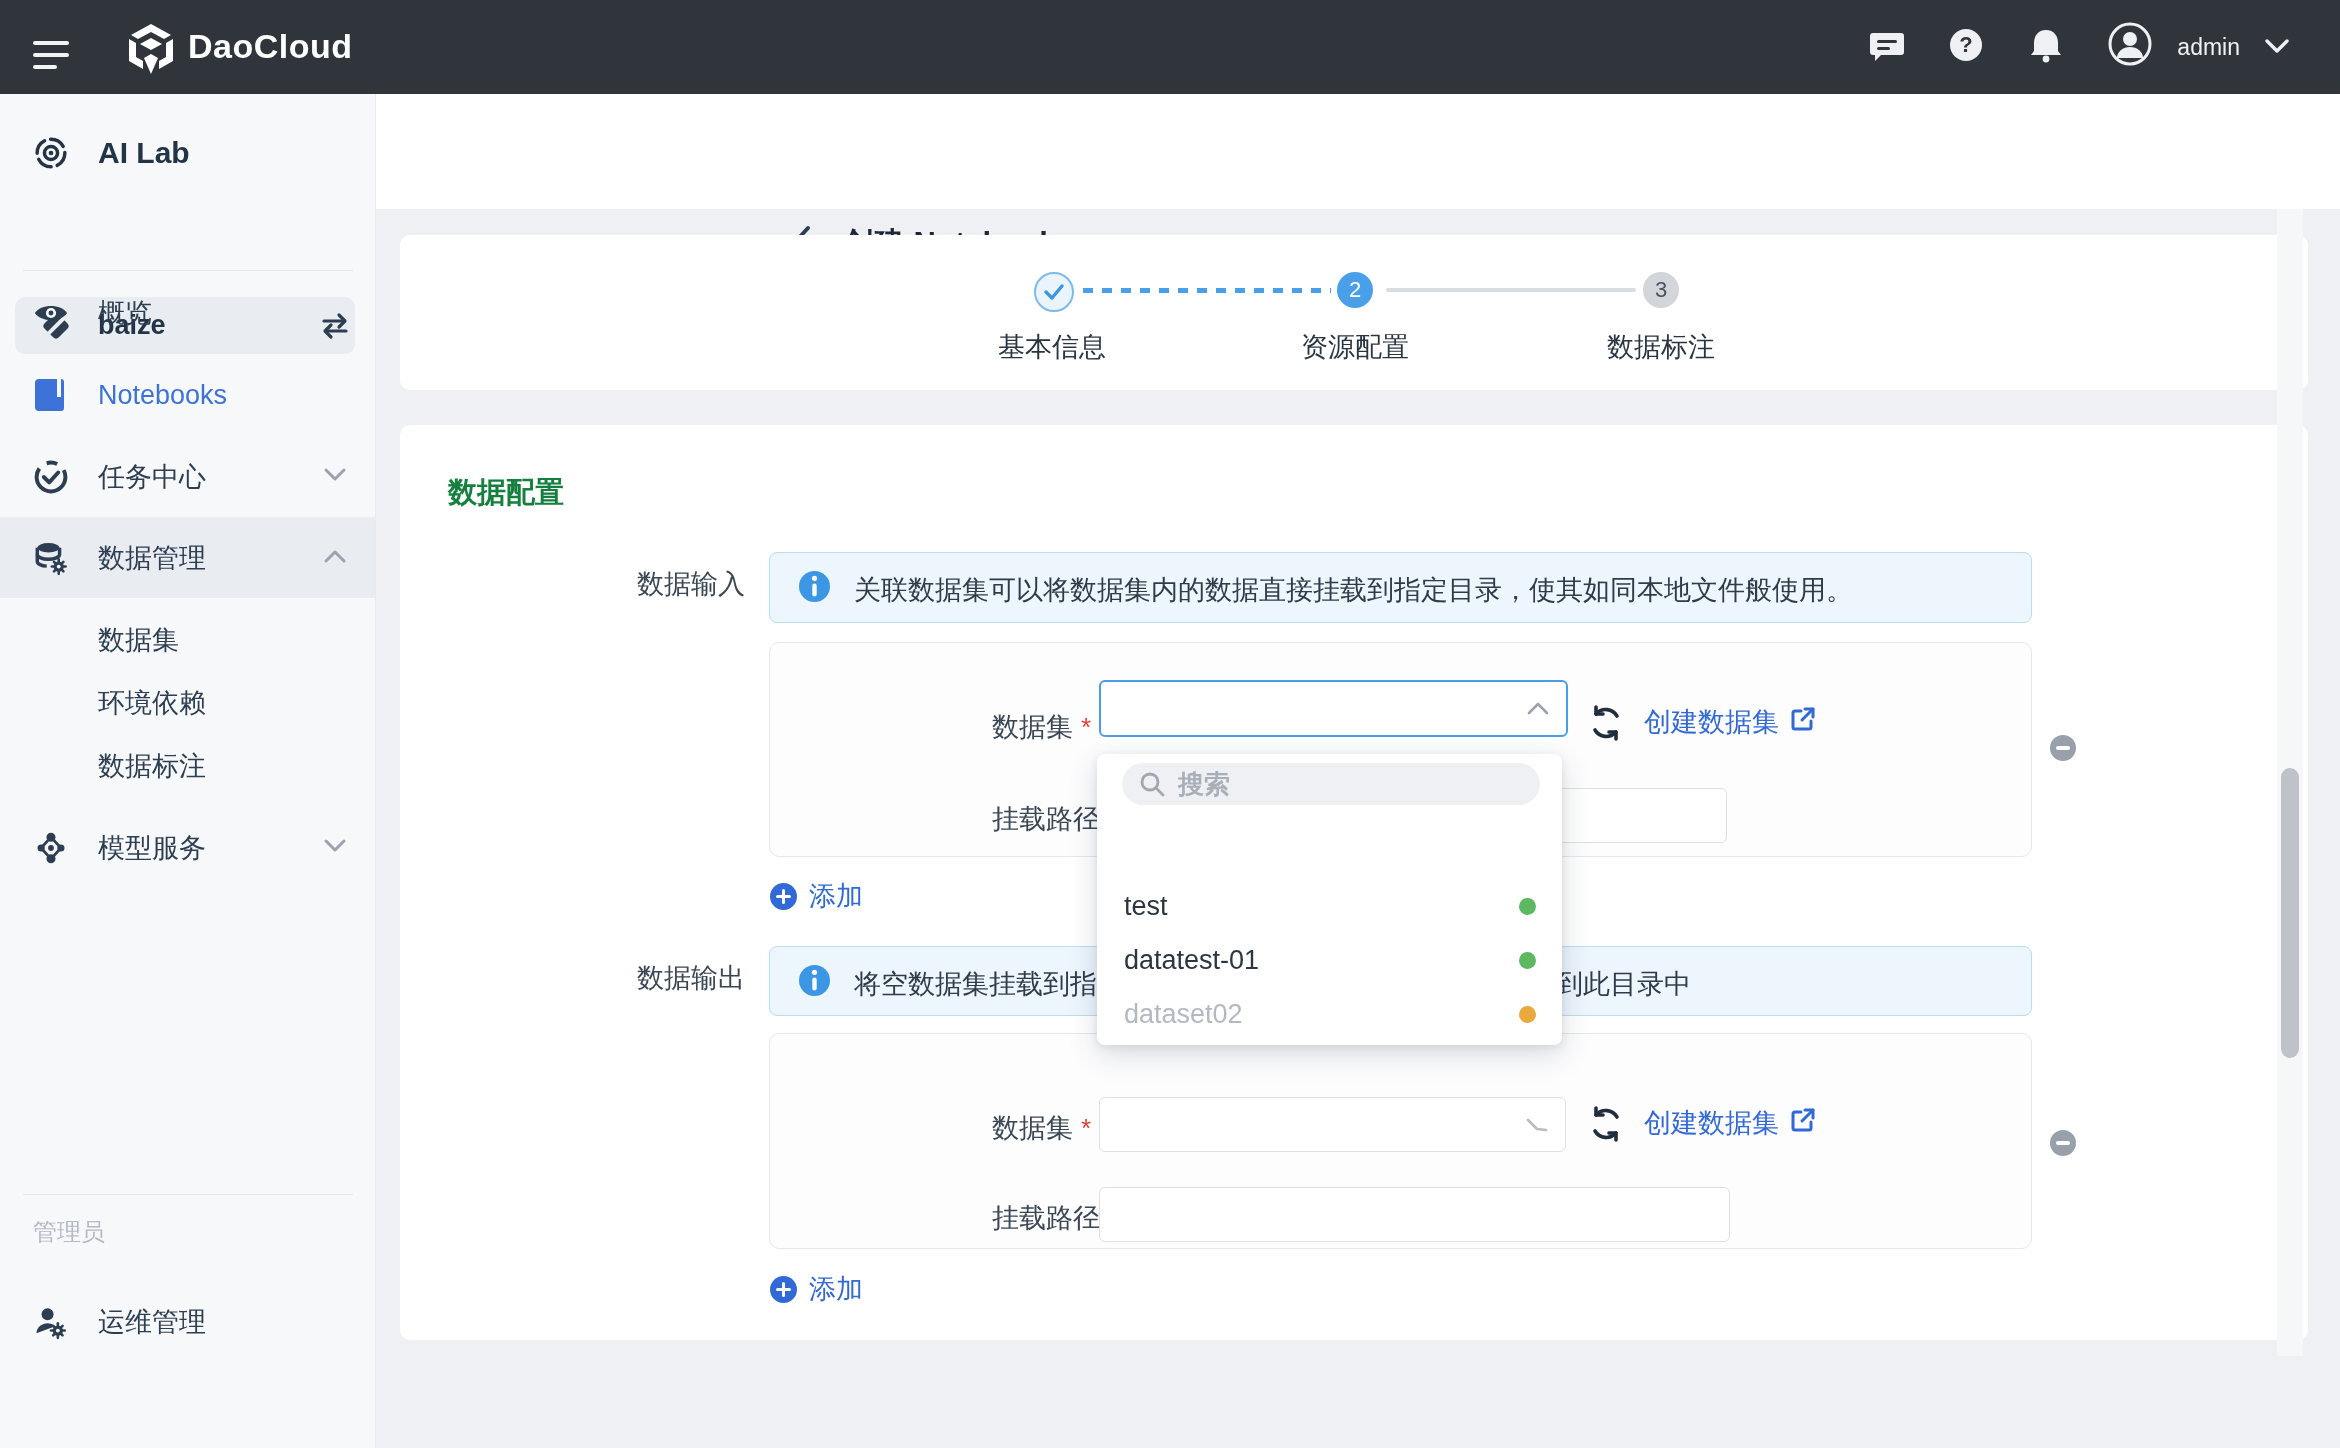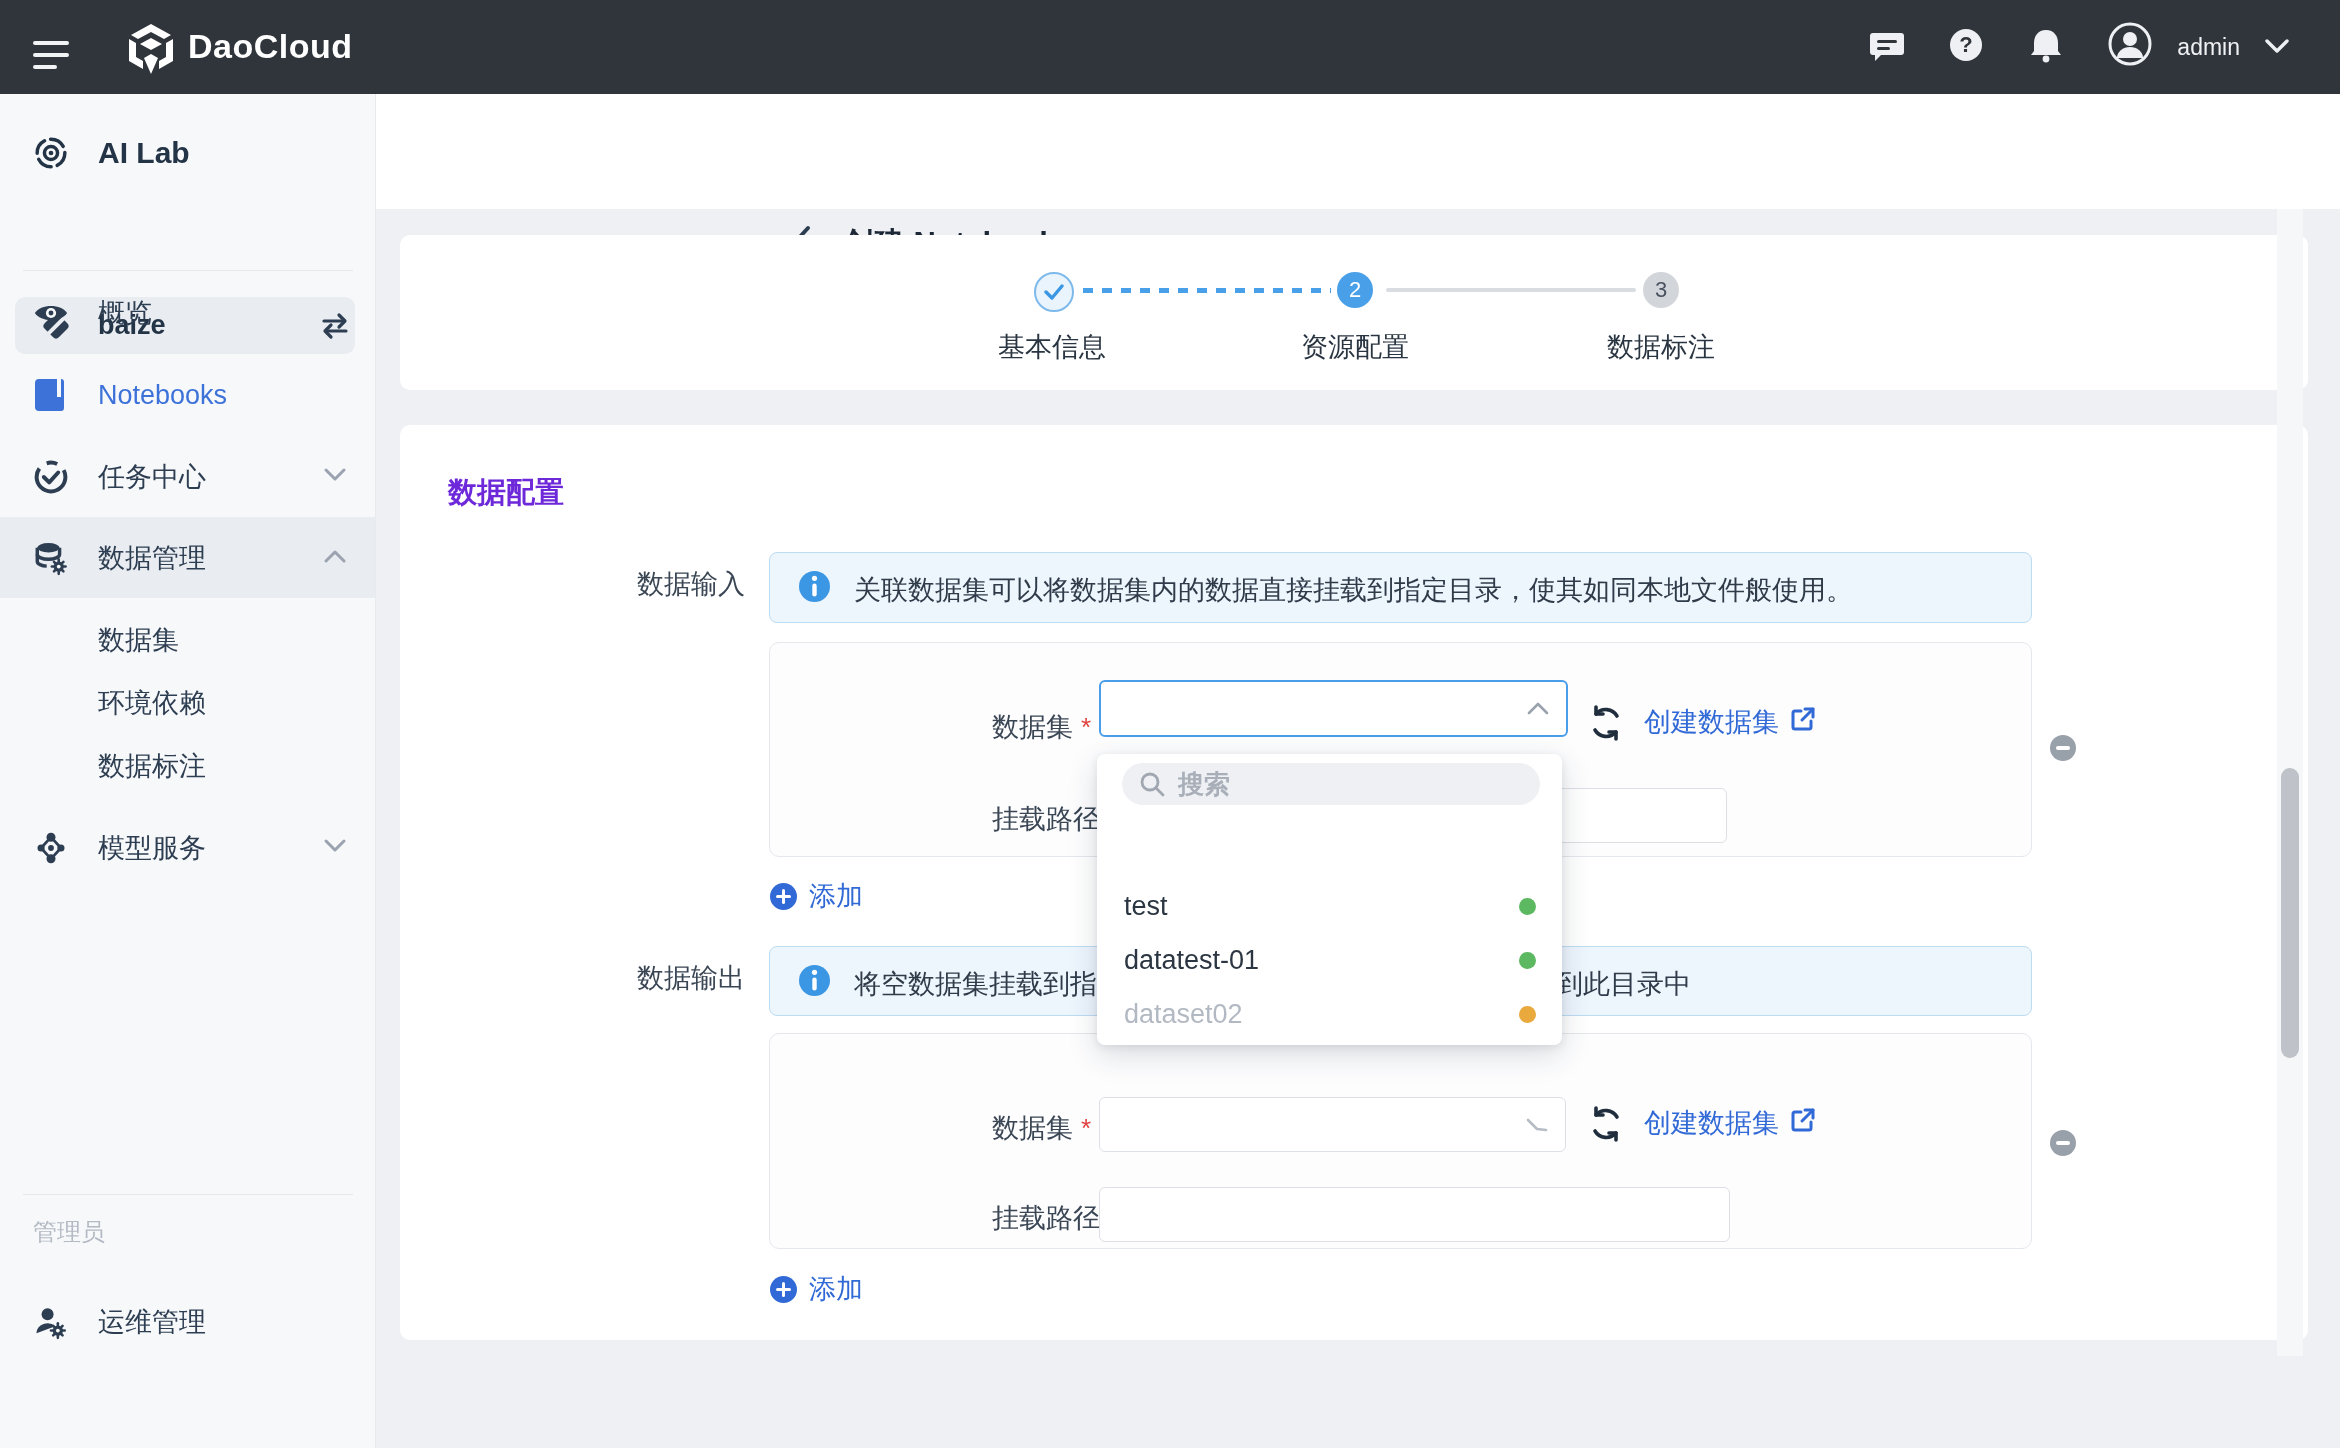--- a/index.html
+++ b/index.html
@@ -25,21 +25,21 @@
   .page-head{left:375px;top:94px;width:1965px;height:115px;background:#ffffff;}
   .page-title{font-size:31px;font-weight:600;color:#1c2836;}
   
   .card{background:#ffffff;border-radius:10px;}
   
   .step-circle{position:absolute;width:36px;height:36px;border-radius:50%;display:flex;align-items:center;justify-content:center;font-size:22px;}
   .step-label{position:absolute;font-size:27px;color:#2a3542;transform:translateX(-50%);white-space:nowrap;}
   .conn-dashed{position:absolute;height:5px;background:repeating-linear-gradient(90deg,#4aa0e8 0 10px,transparent 10px 19px);}
   .conn-solid{position:absolute;height:4px;background:#d9dce1;border-radius:2px;}
   
-  .sec-title{font-size:29px;font-weight:bold;color:#6d28d9;}
+  .sec-title{font-size:29px;font-weight:bold;color:#15803d;}
   .fld-label{font-size:27px;color:#3a4654;white-space:nowrap;}
   .req{color:#e0403c;font-size:26px;margin-left:8px;}
   .banner{position:absolute;background:#edf5fd;border:1px solid #bcdcf2;border-radius:8px;}
   .banner-text{font-size:27px;color:#2f3b49;white-space:nowrap;}
   .group-card{position:absolute;border:1px solid #e4e7eb;border-radius:10px;background:#fdfdfe;}
   .select{position:absolute;background:#fff;border-radius:6px;}
   .sel-normal{border:1px solid #dcdfe4;}
   .sel-focus{border:2px solid #4a9de8;}
   .blue-link{font-size:27px;color:#3169d6;white-space:nowrap;display:flex;align-items:center;gap:10px;}
   .add-btn{display:flex;align-items:center;gap:12px;font-size:27px;color:#3169d6;}

